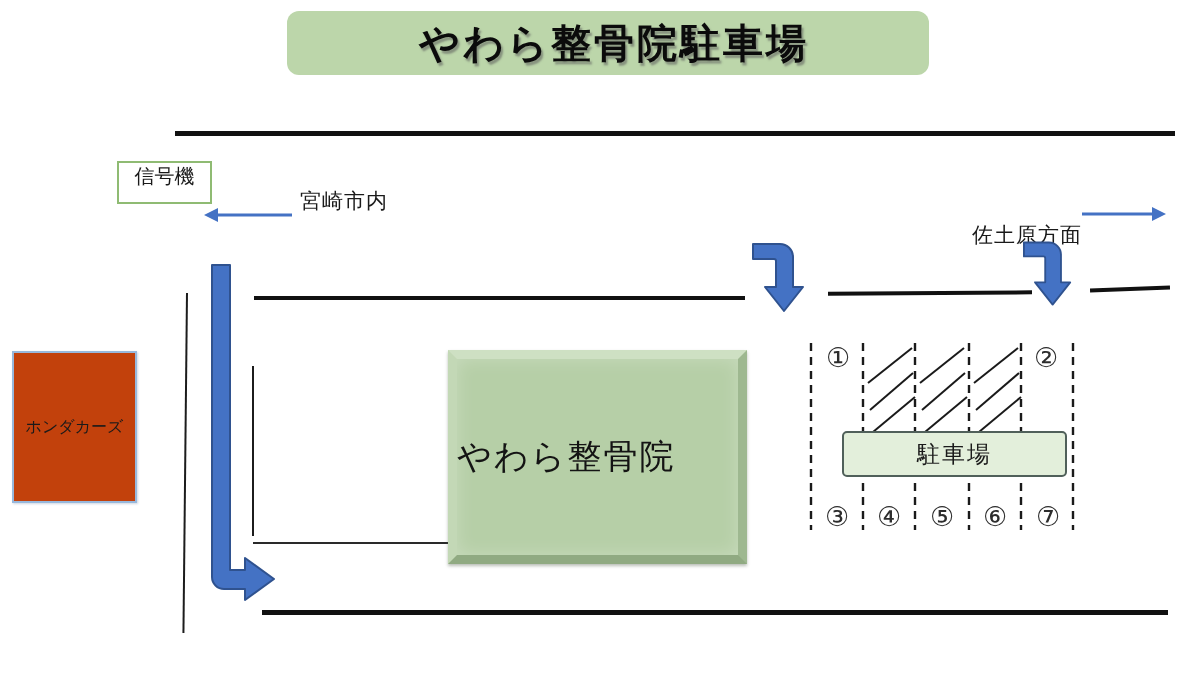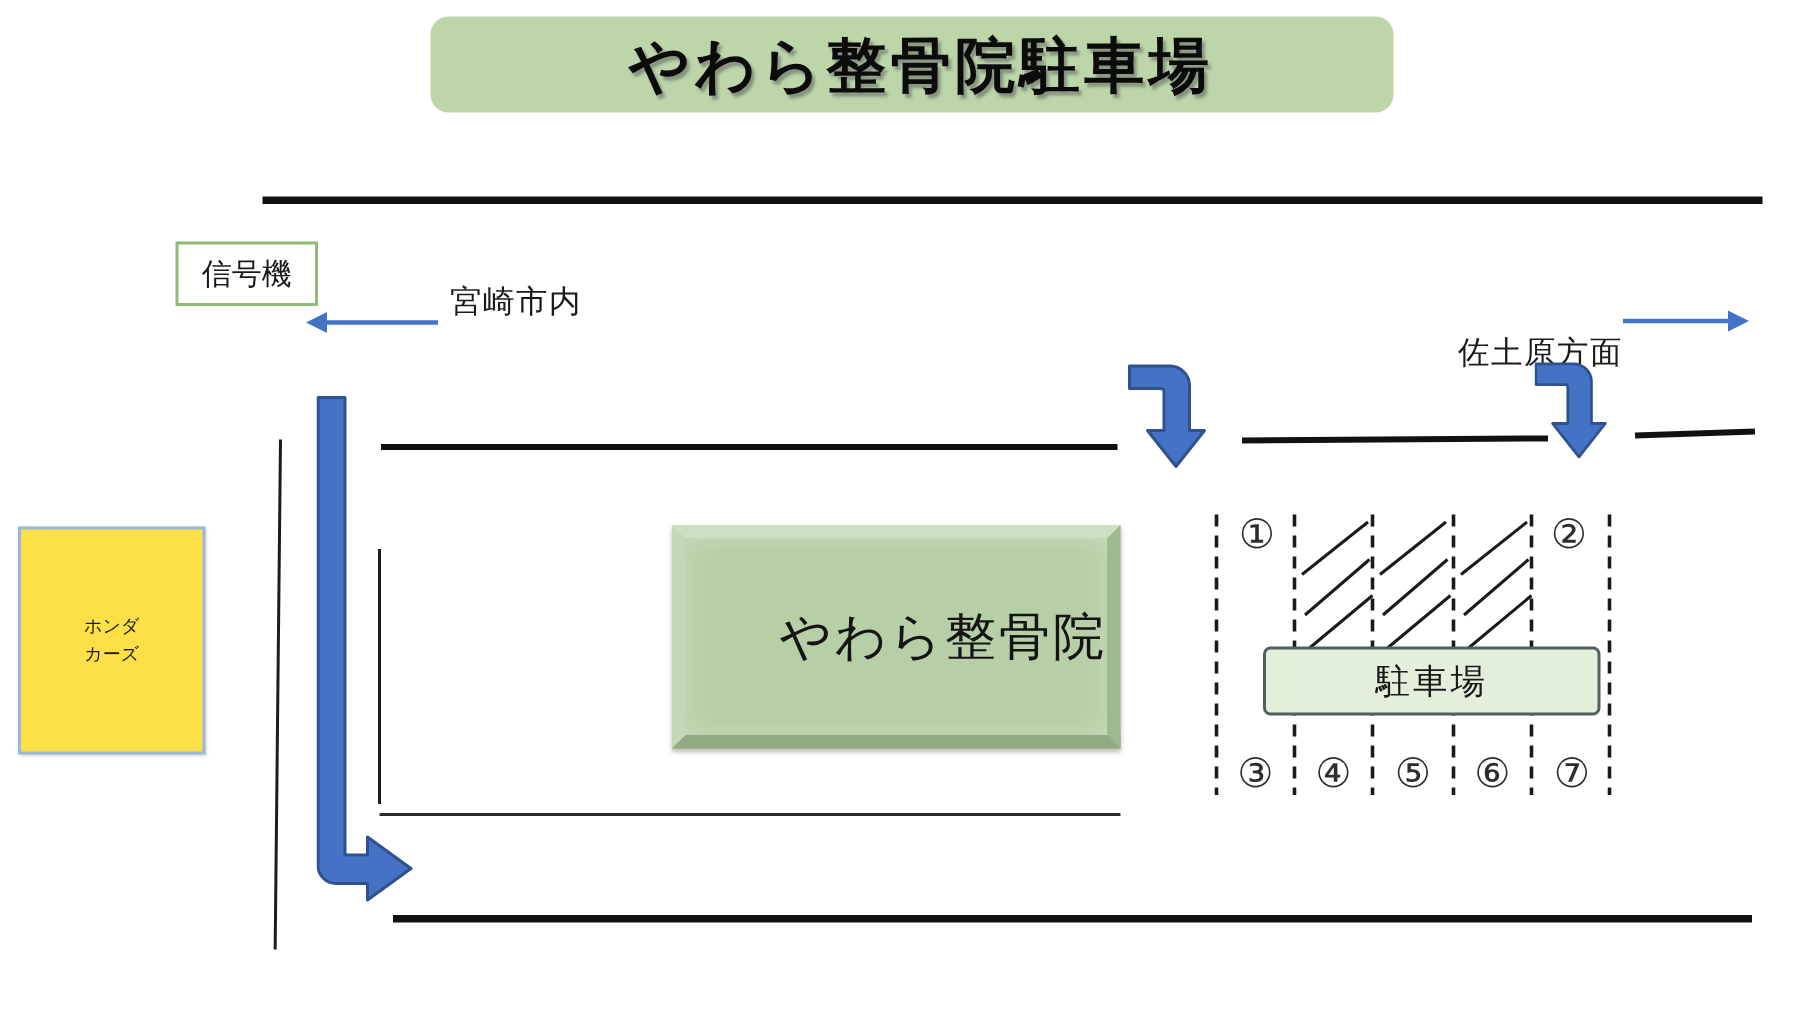--- a/index.html
+++ b/index.html
@@ -26,35 +26,35 @@
   .road-mid-c{left:1090px;top:287px;width:80px;height:4px;transform:rotate(-2deg);}
   .road-bottom{left:262px;top:610px;width:906px;height:5px;}
   .thin{position:absolute;background:#1c1c1c;}
   .vline-left{left:186px;top:293px;width:2px;height:340px;transform:rotate(.6deg);transform-origin:top left;}
   .vline-inner{left:252px;top:366px;width:2px;height:170px;}
   .hline-inner{left:253px;top:542px;width:494px;height:2px;background:#2a2a2a;}
   
   .signal-box{
     position:absolute;left:117px;top:161px;width:91px;height:39px;background:#fff;
     border:2px solid var(--signal_border,#8fbb73);
-    display:flex;align-items:center;justify-content:center;font-size:20px;
+    display:flex;justify-content:center;font-size:20px;
   }
   .honda-box{
-    position:absolute;left:12px;top:351px;width:121px;height:148px;background:#fde047;
+    position:absolute;left:12px;top:351px;width:121px;height:148px;background:#c2410c;
     border:2px solid var(--honda_border,#98b8dc);box-shadow:1px 1px 2px rgba(120,140,170,.35);
-    display:flex;flex-direction:column;align-items:center;justify-content:center;
-    font-size:12px;line-height:1.55;
+    display:flex;align-items:center;justify-content:center;
+    font-size:16px;line-height:1.55;
   }
   .clinic{
-    position:absolute;left:448px;top:350px;width:299px;height:149px;
+    position:absolute;left:448px;top:350px;width:299px;height:214px;
     background:var(--building_green,#b6cfa7);
     border-style:solid;border-width:9px;
     border-color:#cee0c3 #9eb890 #90aa82 #c3d8b6;
     box-shadow:0 2px 3px rgba(100,110,95,.45), inset 0 0 18px rgba(255,255,255,.25);
-    display:flex;align-items:center;justify-content:flex-end;box-sizing:border-box;
+    display:flex;align-items:center;justify-content:flex-start;box-sizing:border-box;
   }
   .clinic .clinic-label{font-size:34px;color:#141414;letter-spacing:2px;}
   .parking-box{
     position:absolute;left:842px;top:431px;width:225px;height:46px;box-sizing:border-box;
     background:var(--parking_fill,#e3efdb);border:2px solid #50605a;border-radius:5px;
     display:flex;align-items:center;justify-content:center;font-size:23px;letter-spacing:2px;
     z-index:4;
   }
   
   .dir-label{position:absolute;font-size:21px;letter-spacing:1px;}

